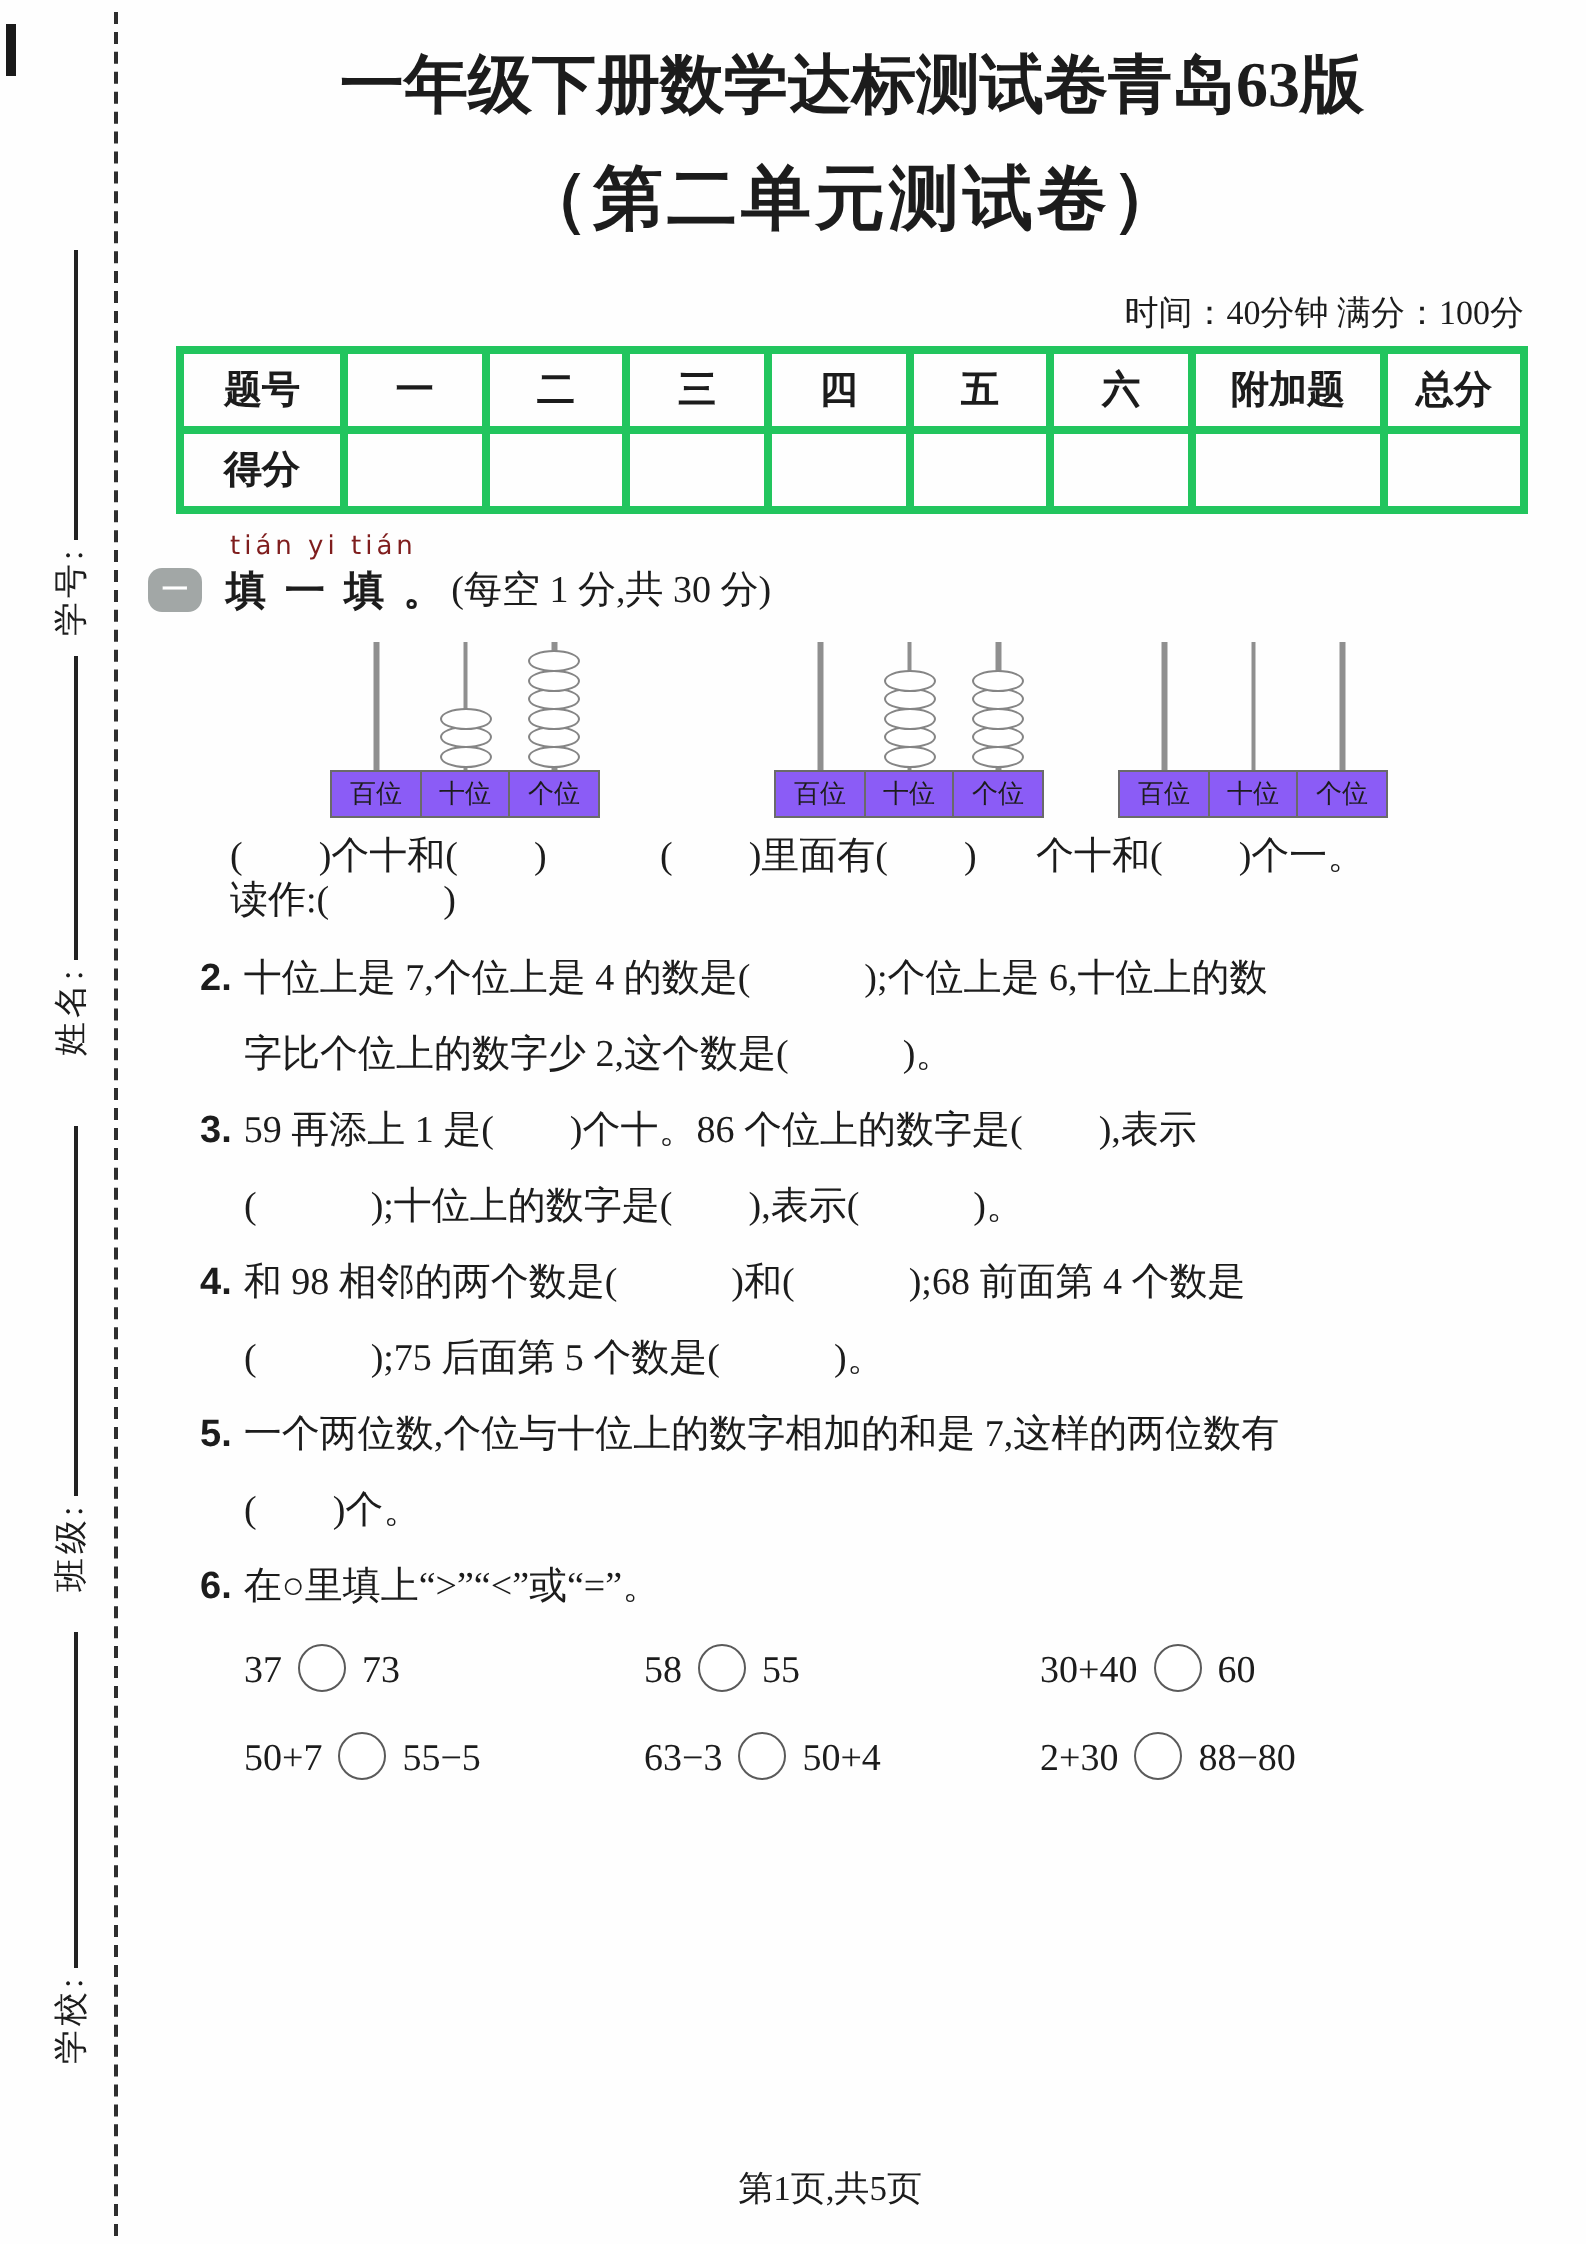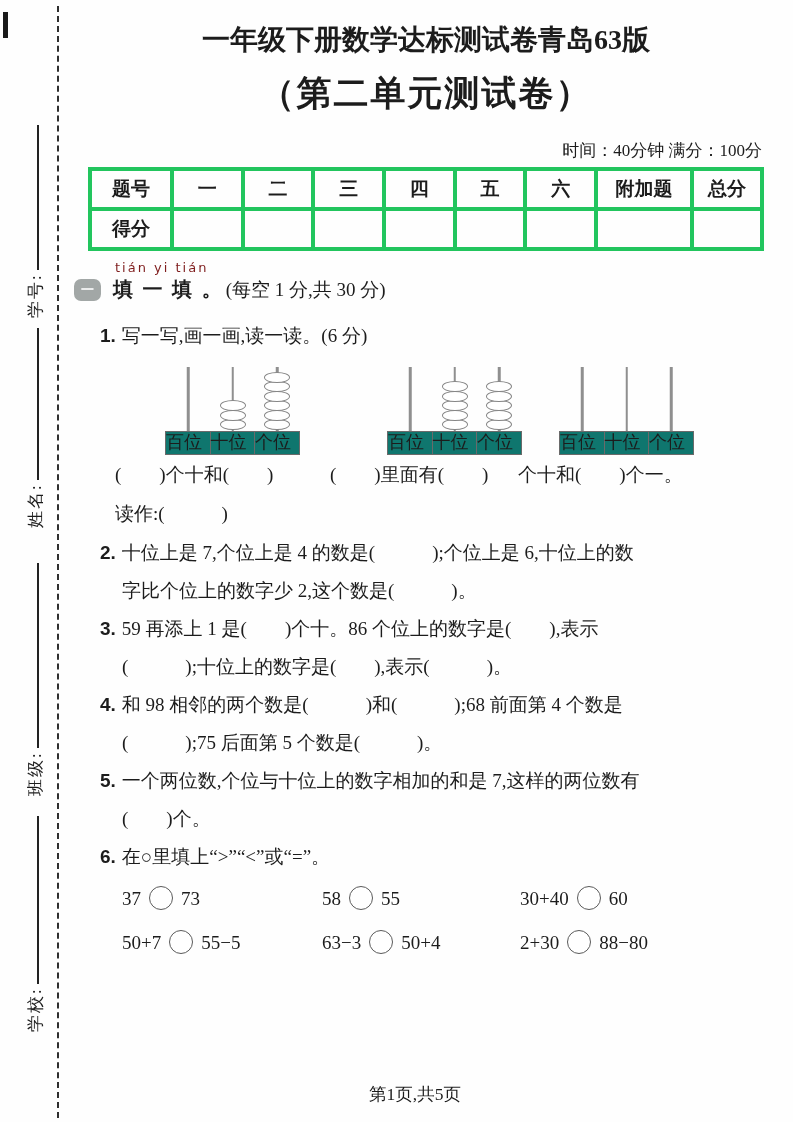--- a/index.html
+++ b/index.html
@@ -20,21 +20,21 @@
     position:absolute;left:26px;
     transform-origin:0 0;transform:rotate(-90deg);
     white-space:nowrap;font-size:17px;line-height:20px;
   }
   .side-text{letter-spacing:2px;}
   .side-line{display:inline-block;height:2px;border-bottom:2px solid #222;vertical-align:2px;margin-left:3px;}
   
   .main{position:absolute;left:88px;top:22px;width:676px;}
   .title{
     margin:0;text-align:center;
-    font-size:28px;font-weight:700;letter-spacing:0px;line-height:1.3;
+    font-size:32px;font-weight:700;letter-spacing:0px;line-height:1.3;
   }
   .subtitle{margin-top:12px;text-align:center;font-size:35px;font-weight:700;letter-spacing:2px;}
   .meta{margin-top:22px;text-align:right;font-size:17px;padding-right:2px;}
   
   .score-table{border-collapse:collapse;width:100%;table-layout:fixed;margin-top:5px;
     font-family:"Liberation Sans","DejaVu Sans",sans-serif;font-weight:700;font-size:19px;}
   .score-table td{border:4px solid #22c55e;height:36px;text-align:center;vertical-align:middle;padding:0;}
   .score-table .rowhead{width:78px;}
   .score-table .col7{width:92px;text-align:center;}
   .score-table .col8{width:66px;}
@@ -57,23 +57,23 @@
   .abacus{display:flex;}
   .abacus-row .abacus:nth-child(1){margin-left:77px;}
   .abacus-row .abacus:nth-child(2){margin-left:87px;}
   .abacus-row .abacus:nth-child(3){margin-left:37px;}
   .rod{width:46px;height:88px;position:relative;margin-left:-1.5px;}
   .rod:first-child{margin-left:0;}
   .rod-line{position:absolute;left:50%;transform:translateX(-50%);bottom:23px;width:2.5px;height:65px;background:#8f8f8f;}
   .bead{position:absolute;left:50%;transform:translateX(-50%);width:26px;height:11px;
     background:#fff;border:1.5px solid #858585;border-radius:50%;box-sizing:border-box;}
   .rod-box{position:absolute;left:0;bottom:0;width:100%;height:24px;border:1.5px solid #6a6a6a;
-    box-sizing:border-box;font-size:18px;line-height:21px;background:#0f766e;}
-  
-  .ans-grid{display:grid;grid-template-columns:215px 188px auto;row-gap:17px;
+    box-sizing:border-box;text-align:center;font-size:13px;line-height:21px;background:#8b5cf6;}
+  
+  .ans-grid{display:grid;grid-template-columns:215px 188px auto;
     margin:9px 0 0 27px;font-size:19px;line-height:22px;}
   
   .lines{margin-top:9px;}
   
   .compare-row{display:grid;grid-template-columns:200px 198px auto;padding-left:34px;
     height:44px;align-items:center;font-size:19px;}
   .cmp-circle{display:inline-block;width:22px;height:22px;border:1.6px solid #5a5a5a;border-radius:50%;
     margin:0 8px;vertical-align:-5px;background:#fff;}
   
   .footer{position:absolute;left:57px;right:20px;bottom:16px;text-align:center;font-size:17.5px;}
@@ -133,23 +133,20 @@
     </table>
 
     <div class="pinyin">tián yi tián</div>
 
     <div class="section-row">
       <span class="badge">一</span>
       <span class="section-title">填 一 填 。</span>
       <span class="section-note">(每空 1 分,共 30 分)</span>
     </div>
 
-    <div class="q-line q-first q1-title">
-      <span class="q-num">1.</span><span>写一写,画一画,读一读。(6 分)</span>
-    </div>
 
     <div class="abacus-row" id="abacus-row">
         <div class="abacus">
           <div class="rod">
             <div class="rod-line"></div>
             <div class="rod-box">百位</div>
           </div>
           <div class="rod">
             <div class="rod-line"></div>
             <div class="bead" style="bottom: 25px;"></div>

